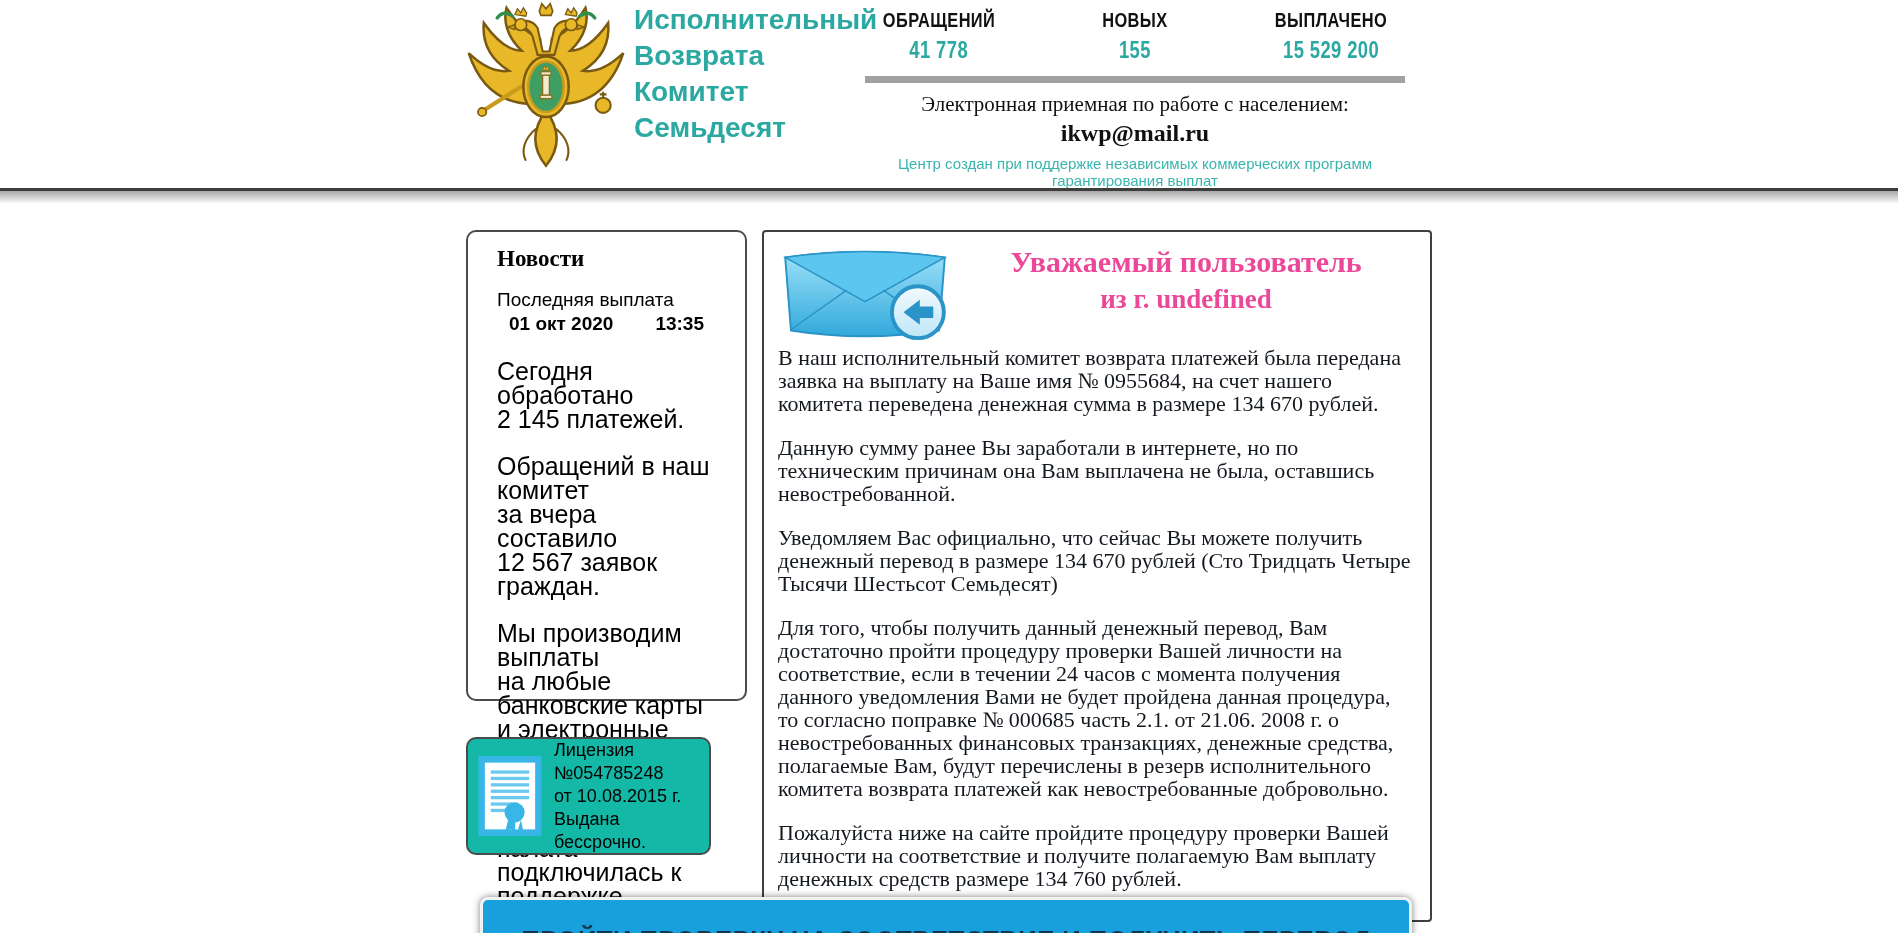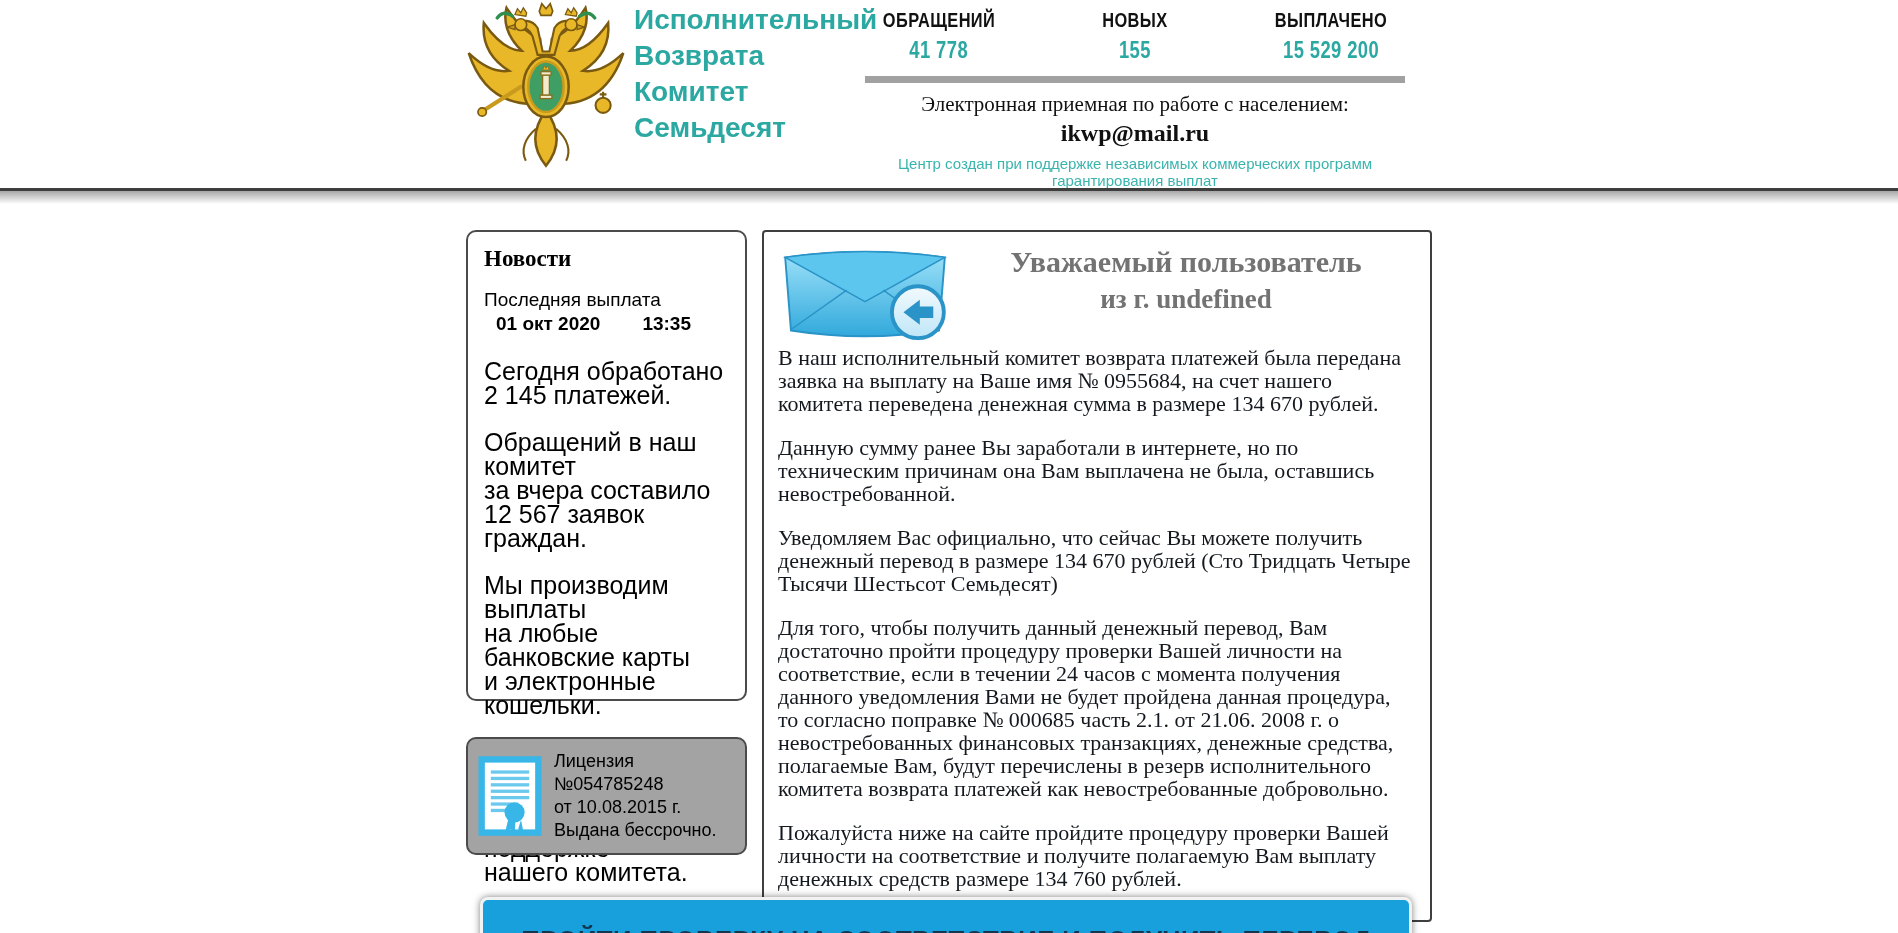--- a/index.html
+++ b/index.html
@@ -26,41 +26,41 @@
   .email { text-align:center; font-family:"Liberation Serif", serif; font-size:24px;
            font-weight:700; color:#101010; margin-top:3px; }
   .support-note { position:relative; left:-20px; width:580px; margin-top:8px; text-align:center;
                   font-size:15px; color:#3ab5ae; }
   .header-bottom-line { position:absolute; top:188px; left:0; width:100%; height:3px; background:#3e3e3e; }
   .header-bottom-shadow { position:absolute; top:191px; left:0; width:100%; height:13px;
                           background:linear-gradient(to bottom, rgba(60,60,60,.45), rgba(255,255,255,0)); }
 
   
   .news-box { position:absolute; left:466px; top:230px; width:281px; height:471px;
-              border:2px solid #4b4b4b; border-radius:10px; padding:14px 16px; background:#fff; }
+              border:2px solid #4b4b4b; border-radius:10px; padding:14px 29px; background:#fff; }
   .news-title { font-family:"Liberation Serif", serif; font-size:23px; font-weight:700;
                 color:#000; margin-bottom:16px; }
   .news-label { font-size:19px; line-height:24px; color:#000; }
   .news-date-row { display:flex; gap:42px; padding-left:12px; font-size:19px; line-height:24px;
                    font-weight:700; color:#000; }
   .news-para { margin-top:23px; font-size:25px; line-height:24px; color:#000; white-space:pre-line; }
 
-  .license-box { position:absolute; left:466px; top:737px; width:281px; height:118px;
+  .license-box { position:absolute; left:466px; top:737px; width:245px; height:118px;
                  border:2px solid #4b4b4b; border-radius:10px; padding:2px 10px;
-                 display:flex; align-items:center; gap:12px; background:#a3a3a3; }
+                 display:flex; align-items:center; gap:12px; background:#14b8a6; }
   .license-icon { width:64px; height:86px; flex:0 0 auto; }
   .license-text { font-size:18px; line-height:23px; color:#000; }
 
   
   .content-box { position:absolute; left:762px; top:230px; width:670px; min-height:627px;
                  border:2px solid #3f3f3f; border-radius:4px; padding:8px 14px 12px; background:#fff; }
   .msg-header { position:relative; height:106px; }
   .envelope { position:absolute; left:0; top:2px; width:174px; height:100px; }
   .greeting { position:absolute; left:178px; right:0; top:2px; text-align:center;
-              font-family:"Liberation Serif", serif; font-weight:700; color:#737373; }
+              font-family:"Liberation Serif", serif; font-weight:700; color:#ec4899; }
   .greeting-line1 { font-size:30px; line-height:39px; }
   .greeting-line2 { font-size:27px; line-height:36px; }
   .msg-body p { font-family:"Liberation Serif", serif; font-size:22px; line-height:23px;
                 color:#14191f; margin-bottom:21px; }
   .msg-body p:last-child { margin-bottom:18px; }
 
   
   .cta { position:absolute; left:480px; top:897px; width:932px; height:110px;
          background:#18a0dc; border:3px solid #f2f2f2; border-radius:8px;
          box-shadow:0 0 7px rgba(0,0,0,0.5); text-align:center; padding-top:26px;

